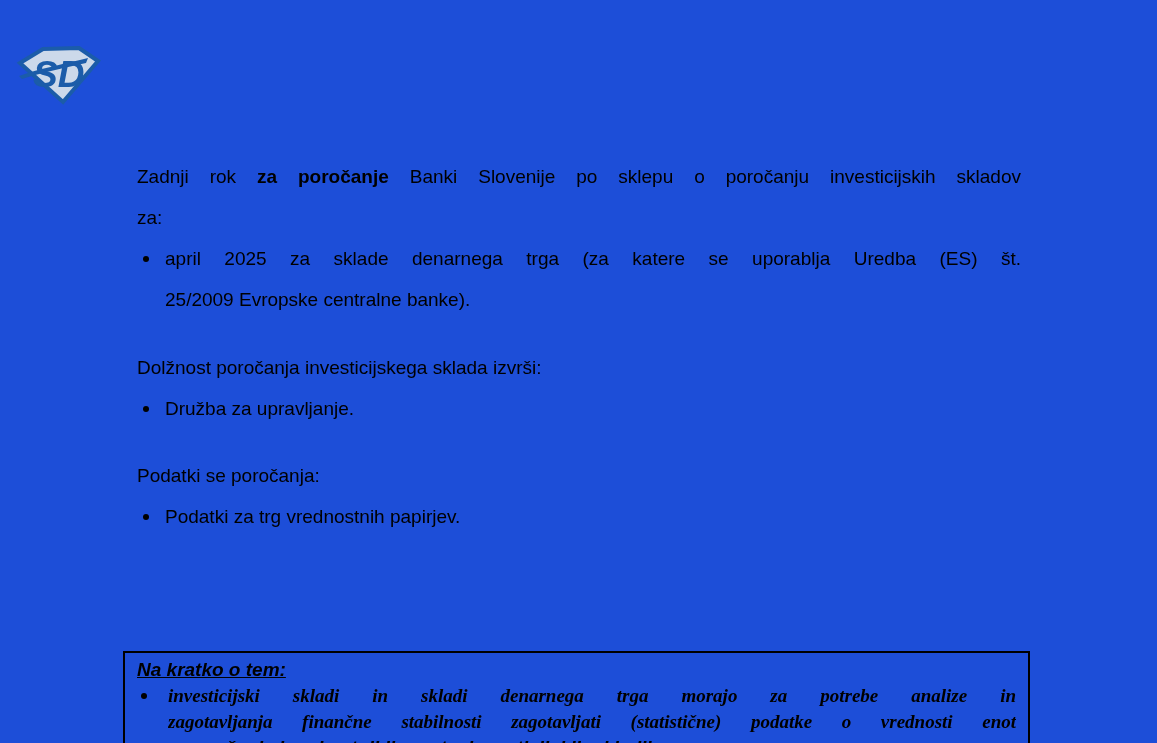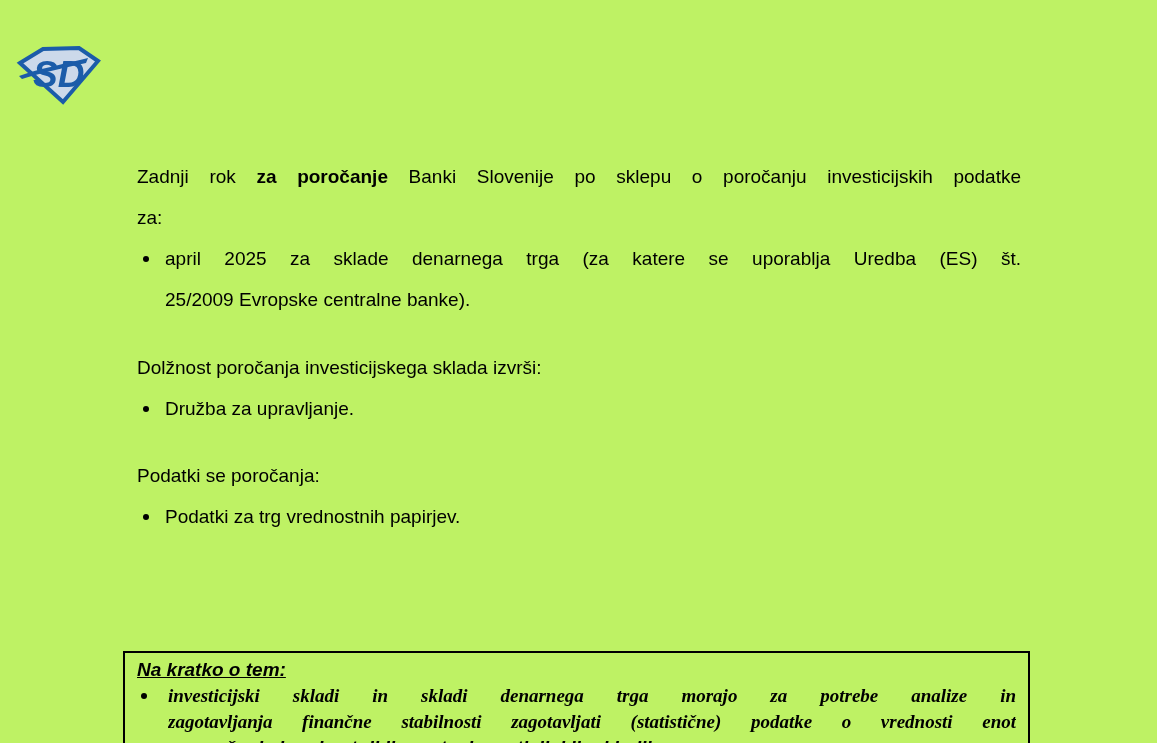--- a/index.html
+++ b/index.html
@@ -1,20 +1,20 @@
 <!DOCTYPE html>
 <html><head>
 <meta charset="utf-8">
 <style>
   * { margin:0; padding:0; box-sizing:border-box; }
   html,body { background:#888; }
   .page {
     position:relative;
     width:1157px; height:743px;
-    background:#bef264;
+    background:#1d4ed8;
     overflow:hidden;
     font-family:"Liberation Sans","DejaVu Sans",sans-serif;
     font-size:19px;
     color:#000;
   }
   .logo { position:absolute; left:16px; top:45px; width:86px; height:60px; }
 
   .content {
     position:absolute;
     left:137px; top:156px;
@@ -74,21 +74,21 @@
 <div class="page">
 
   <svg class="logo" viewBox="0 0 86 60" xmlns="http://www.w3.org/2000/svg">
     <path d="M4 18 L27 4 L63 3 L82 16 L47 57 Z" fill="#ccd9ea" stroke="#1b5ca9" stroke-width="4" stroke-linejoin="miter"></path>
     <path d="M3 31 C 22 24, 48 19, 72 13 L70 18 C 46 23, 22 29, 6 34 Z" fill="#1b5ca9"></path>
     <text x="17" y="42" font-size="37" font-weight="bold" font-style="italic" font-family="Liberation Sans, DejaVu Sans, sans-serif" fill="#1b5ca9">SD</text>
   </svg>
 
   <div class="content">
 
-    <div class="jline"><span>Zadnji rok </span><span class="b">za poročanje</span><span> Banki Slovenije po sklepu o poročanju investicijskih podatke</span></div>
+    <div class="jline"><span>Zadnji rok </span><span class="b">za poročanje</span><span> Banki Slovenije po sklepu o poročanju investicijskih skladov</span></div>
     <div class="line">za:</div>
 
 
     <div class="bullet">
       <span class="marker"></span>
       <div class="jline">april 2025 za sklade denarnega trga (za katere se uporablja Uredba (ES) št.</div>
       <div class="line">25/2009 Evropske centralne banke).</div>
     </div>
 
     <div class="line gap27">Dolžnost poročanja investicijskega sklada izvrši:</div>

